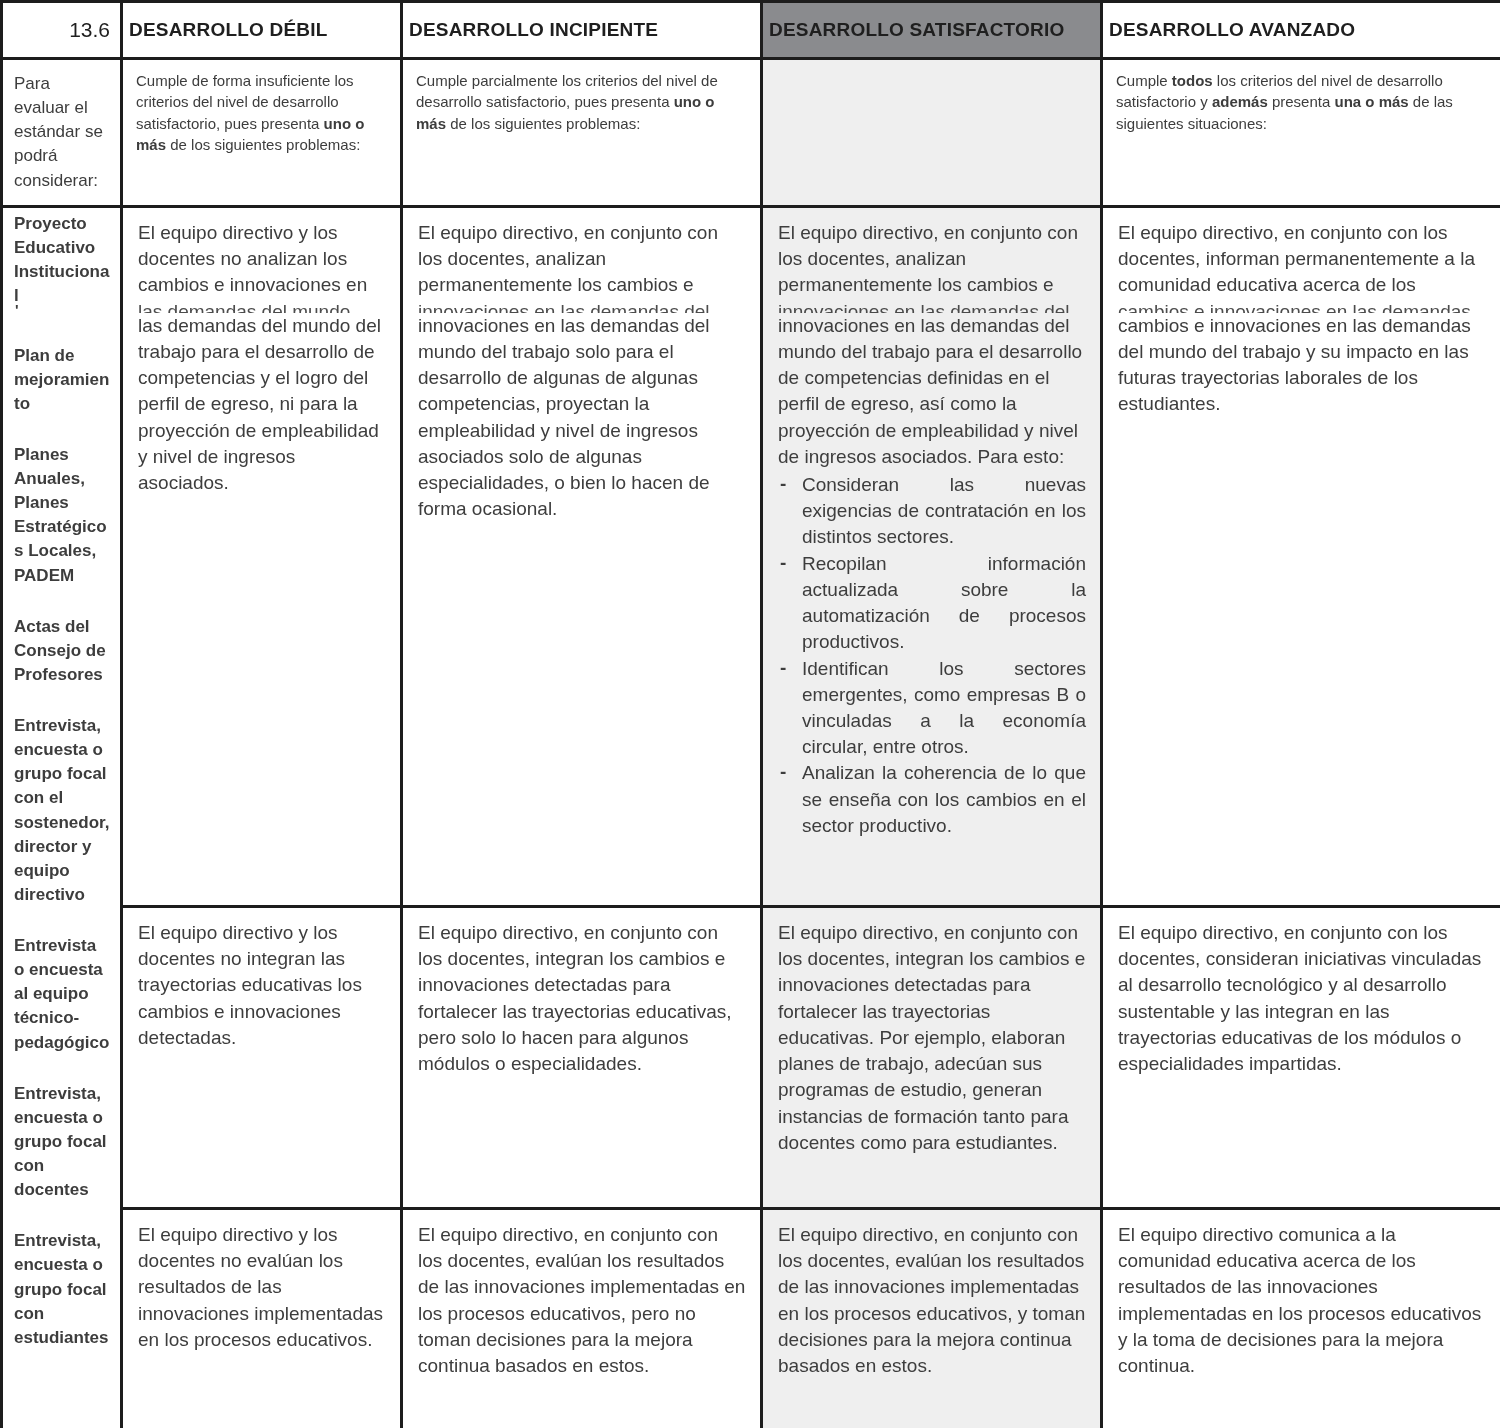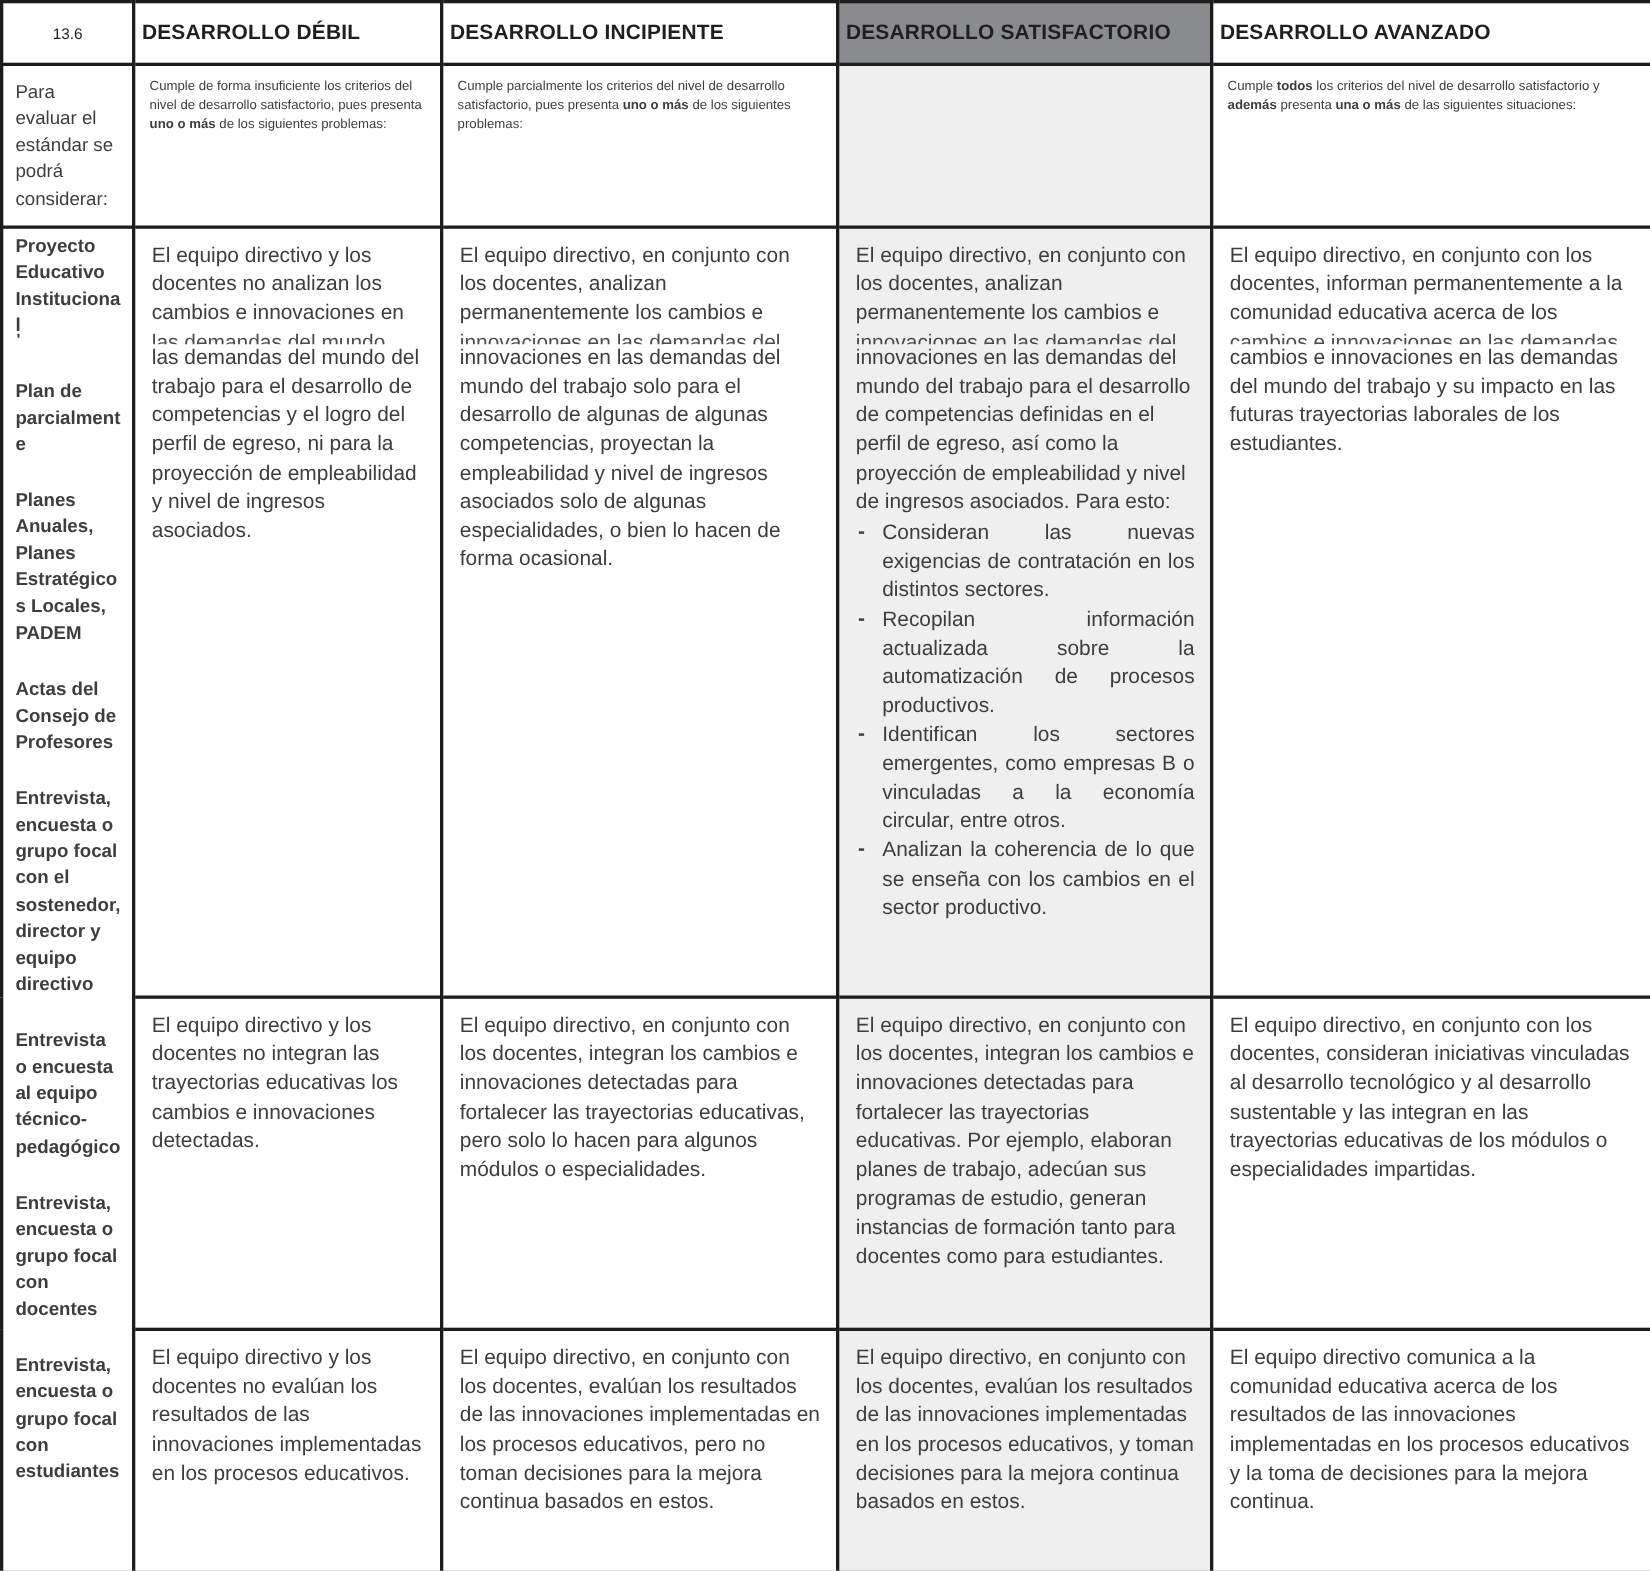--- a/index.html
+++ b/index.html
@@ -33,30 +33,30 @@
     vertical-align:middle;
     font-size:19px;
     font-weight:600;
     letter-spacing:.2px;
     color:var(--header-text);
     padding:4px 6px;
     white-space:nowrap;
   }
   td.hdr-id{
     vertical-align:middle;
-    text-align:center;
-    font-size:14px;
+    text-align:right;
+    font-size:21px;
     font-weight:400;
     color:var(--header-text);
     padding:4px 10px;
   }
   td.hdr-sat{ background:var(--sat-header-bg); }
   
   td.small{
-    font-size:12px;
+    font-size:15px;
     line-height:1.43;
     padding:10px 13px;
     color:var(--text);
   }
   .b{font-weight:700;text-align:right;}
   
   td.leftcol{
     font-size:17px;
     line-height:1.42;
     padding:12px 10px 10px 11px;
@@ -134,21 +134,21 @@
     <td class="small sat"></td>
     <td class="small"><span>Cumple </span><span class="b">todos</span><span> los criterios del nivel de desarrollo satisfactorio y </span><span class="b">además</span><span> presenta </span><span class="b">una o más</span><span> de las siguientes situaciones:</span></td>
   </tr>
 
   <tr style="height:700px">
     <td class="leftcol sources" rowspan="3">
       <div class="src-item">
         <span>Proyecto Educativo Institucional</span>
         <span class="footnote-mark">'</span>
       </div>
-      <div class="src-item">Plan de parcialmente</div>
+      <div class="src-item">Plan de mejoramiento</div>
       <div class="src-item">Planes Anuales, Planes Estratégicos Locales, PADEM</div>
       <div class="src-item">Actas del Consejo de Profesores</div>
       <div class="src-item">Entrevista, encuesta o grupo focal con el sostenedor, director y equipo directivo</div>
       <div class="src-item">Entrevista o encuesta al equipo técnico-pedagógico</div>
       <div class="src-item">Entrevista, encuesta o grupo focal con docentes</div>
       <div class="src-item">Entrevista, encuesta o grupo focal con estudiantes</div>
     </td>
     <td class="body">
       <span class="para">El equipo directivo y los docentes no analizan los cambios e innovaciones en</span>
       <span class="ghost" aria-hidden="true">las demandas del mundo</span>

